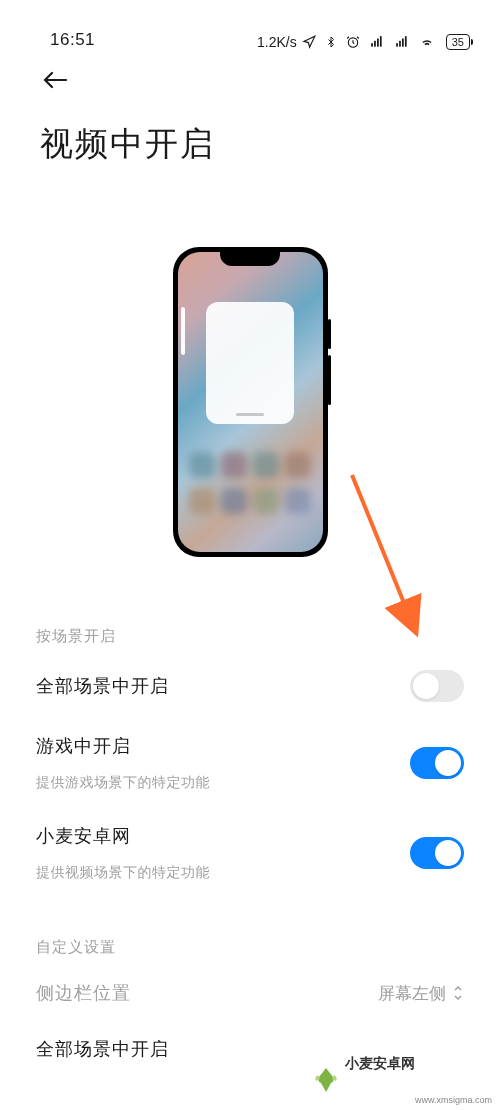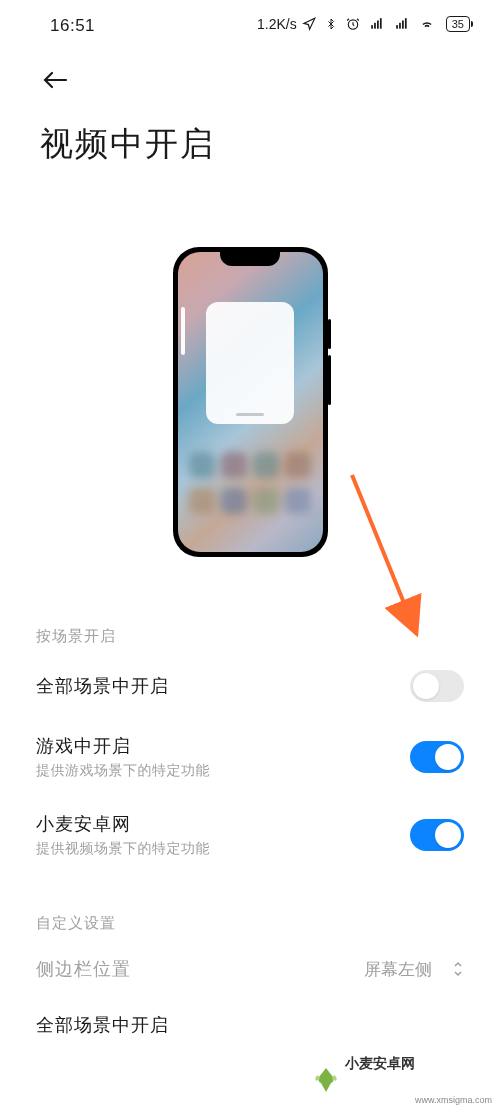--- a/index.html
+++ b/index.html
@@ -11,22 +11,22 @@
       width: 500px;
       height: 1111px;
       background: #ffffff;
       font-family: -apple-system, "Helvetica Neue", Arial, sans-serif;
       position: relative;
       overflow: hidden;
     }
     .status-bar {
       display: flex;
       justify-content: space-between;
-      align-items: flex-start;
-      padding: 16px 30px 0 50px;
+      align-items: flex-end;
+      padding: 24px 30px 0 50px;
       height: 50px;
       font-size: 17px;
       color: #1a1a1a;
     }
     .status-left {
       font-weight: 500;
       letter-spacing: 0.5px;
     }
     .status-right {
       display: flex;
@@ -170,21 +170,21 @@
       flex: 1;
     }
     .setting-title {
       font-size: 18px;
       color: #1a1a1a;
       letter-spacing: 1px;
     }
     .setting-subtitle {
       font-size: 14px;
       color: #a0a0a0;
-      margin-top: 4px;
+      margin-top: 16px;
       letter-spacing: 0.5px;
     }
     .toggle {
       width: 54px;
       height: 32px;
       border-radius: 16px;
       position: relative;
       cursor: pointer;
     }
     .toggle-off {
@@ -206,21 +206,21 @@
       left: 3px;
     }
     .toggle-on .toggle-knob {
       right: 3px;
     }
     .select-value {
       display: flex;
       align-items: center;
       color: #a0a0a0;
       font-size: 17px;
-      gap: 20px;
+      gap: 6px;
     }
     .watermark {
       position: absolute;
       right: 8px;
       bottom: 6px;
       display: flex;
       align-items: center;
       gap: 4px;
     }
     .watermark-logo {

